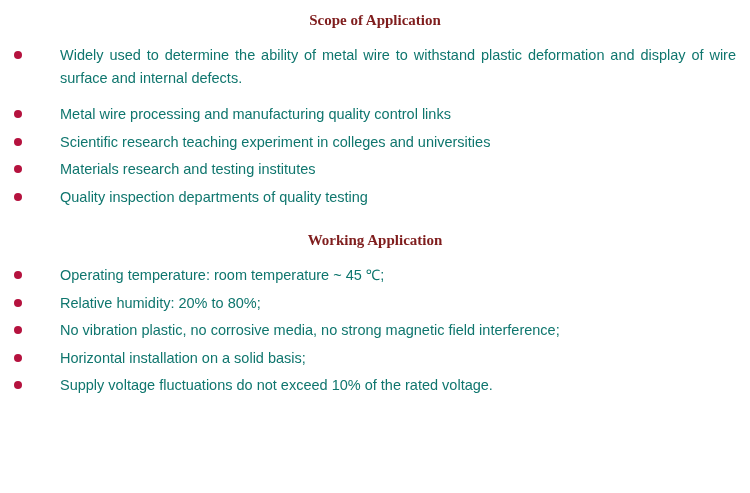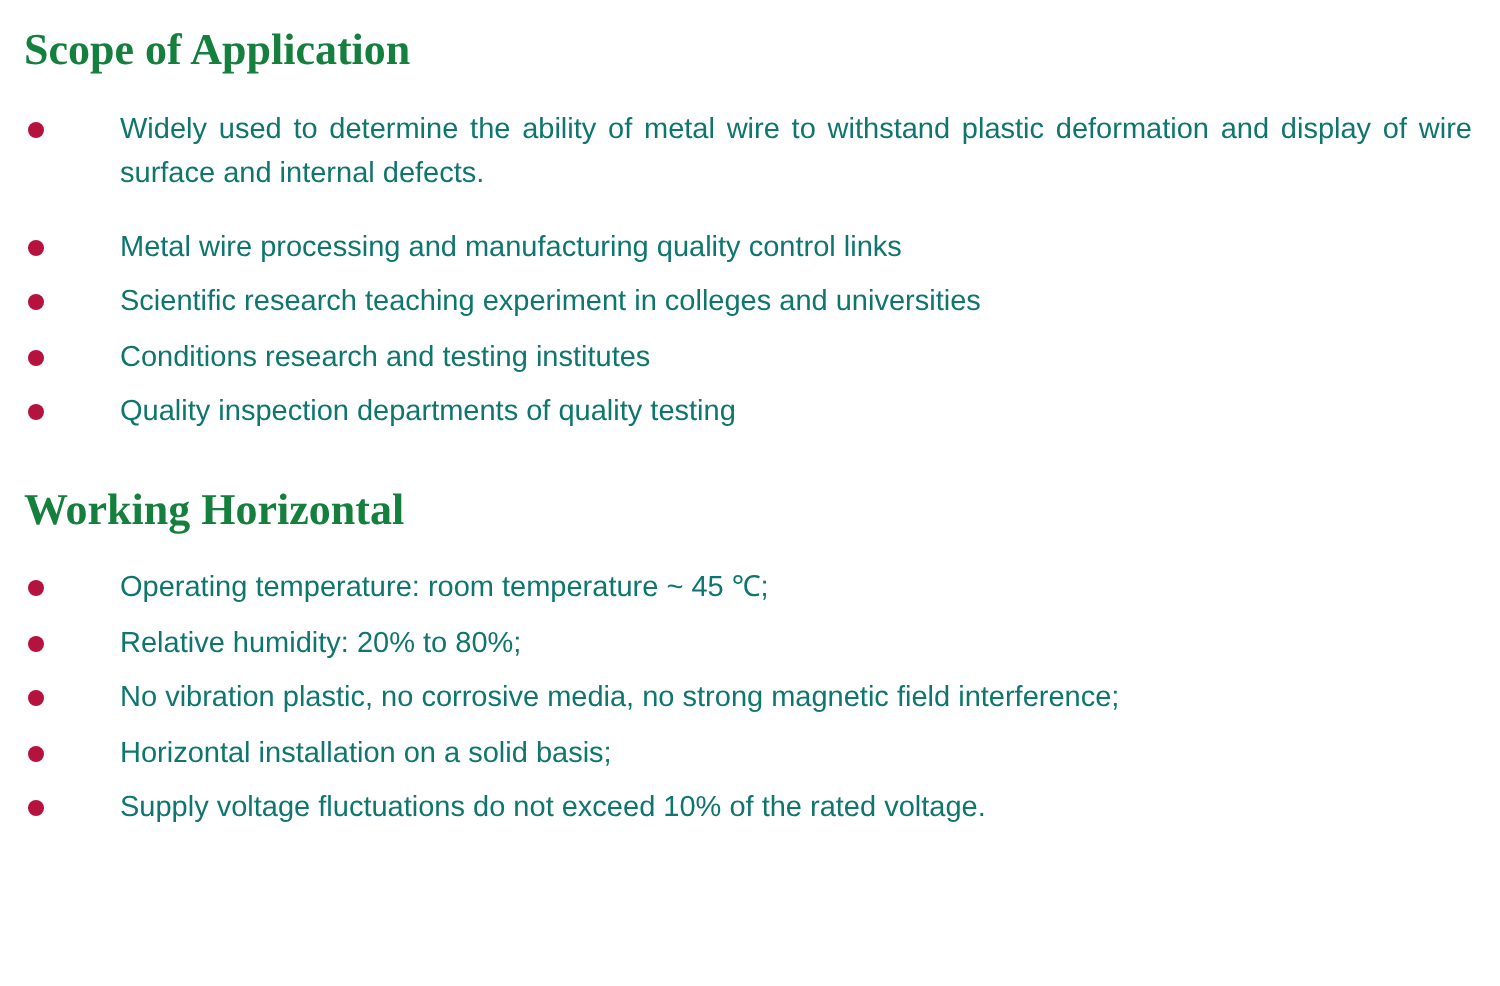--- a/index.html
+++ b/index.html
@@ -20,24 +20,25 @@
     height: 493px;
     box-sizing: border-box;
     padding: 10px 12px 0 12px;
   }
   .section {
     margin: 0;
   }
   .section-title {
     font-family: "Liberation Serif", serif;
     font-weight: bold;
-    font-size: 22px;
-    color: #15803d;
+    font-size: 15px;
+    color: #7f1d1d;
     margin: 0 0 0 0;
     line-height: 1.35;
+    text-align: center;
   }
   .section-title.spaced-top {
     margin-top: 22px;
   }
   ul.bullets {
     list-style: none;
     margin: 14px 0 0 0;
     padding: 0;
   }
   ul.bullets.tight {
@@ -99,31 +100,31 @@
       <li>
         <span class="dot"></span>
         <span class="text">Metal wire processing and manufacturing quality control links</span>
       </li>
       <li>
         <span class="dot"></span>
         <span class="text">Scientific research teaching experiment in colleges and universities</span>
       </li>
       <li>
         <span class="dot"></span>
-        <span class="text">Conditions research and testing institutes</span>
+        <span class="text">Materials research and testing institutes</span>
       </li>
       <li>
         <span class="dot"></span>
         <span class="text">Quality inspection departments of quality testing</span>
       </li>
     </ul>
   </div>
 
   <div class="section">
-    <h2 class="section-title spaced-top">Working Horizontal</h2>
+    <h2 class="section-title spaced-top">Working Application</h2>
     <ul class="bullets cond-list tight">
       <li>
         <span class="dot"></span>
         <span class="text">Operating temperature: room temperature ~ 45 ℃;</span>
       </li>
       <li>
         <span class="dot"></span>
         <span class="text">Relative humidity: 20% to 80%;</span>
       </li>
       <li>

